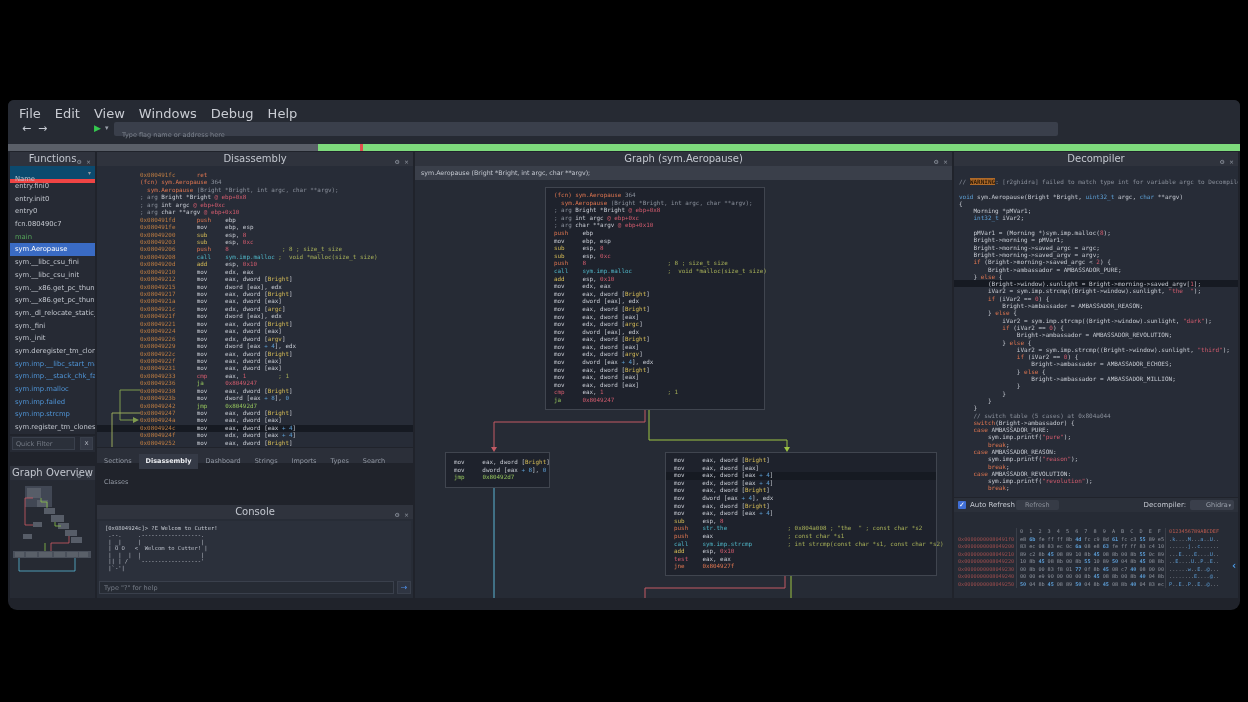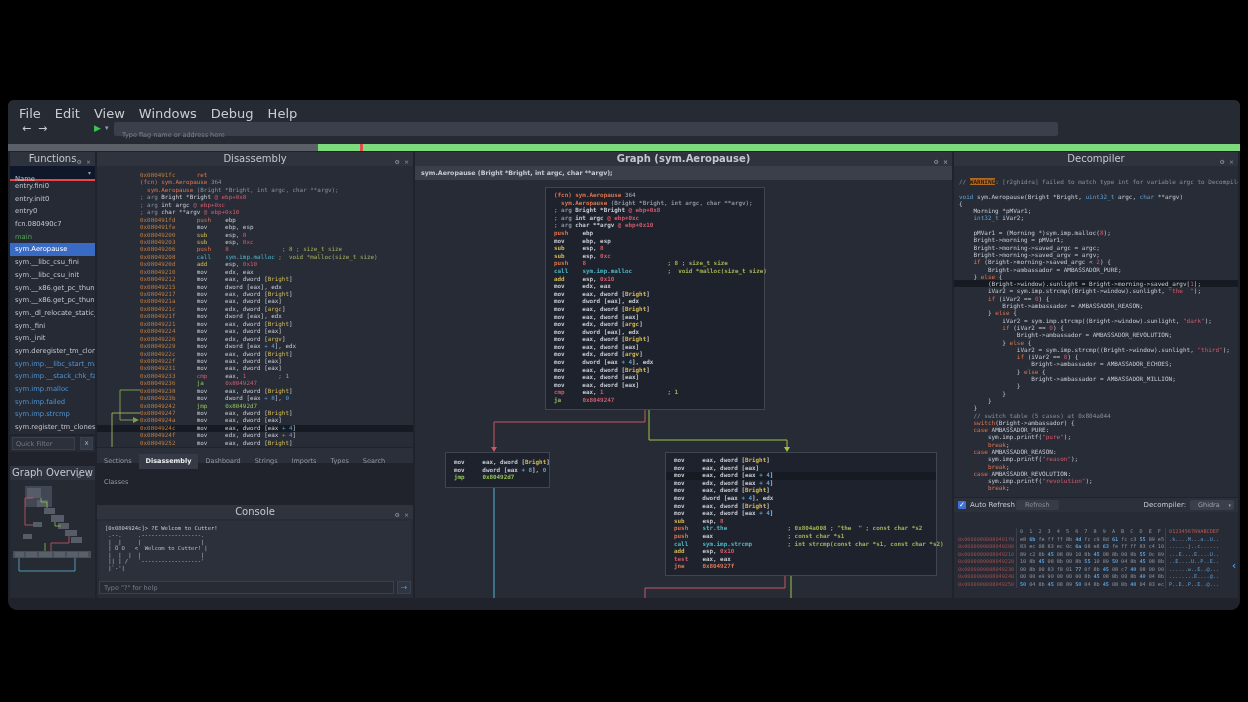--- a/index.html
+++ b/index.html
@@ -22,21 +22,21 @@
   .seek-green{position:absolute;left:310px;top:0;right:0;height:7px;background:#7edb7d;}
   .seek-tick{position:absolute;left:352px;top:0;width:3px;height:7px;background:#e04f4f;}
   
   .panel{position:absolute;background:#262b35;}
   .ptitle{position:absolute;left:0;top:0;right:0;height:14px;background:#2f333d;}
   .pt-label{display:block;text-align:center;font-size:10px;line-height:14px;color:#c3c7cf;}
   .pticons{position:absolute;right:4px;top:0;height:14px;line-height:14px;}
   .pticon{display:inline-block;font-size:6px;color:#9298a3;margin-left:4px;font-family:"DejaVu Sans",sans-serif;}
   
   .fn-panel{left:2px;top:52px;width:85px;height:282px;background:#262a34;}
-  .namerow{position:absolute;left:0;top:14px;right:0;height:13px;background:#0f172a;border-bottom:2px solid #ef4444;}
+  .namerow{position:absolute;left:0;top:14px;right:0;height:13px;background:#0c4a6e;border-bottom:4px solid #ef4444;}
   .namerow .nr-label{font-size:6.8px;line-height:13px;color:#c3c7cf;padding-left:5px;}
   .nr-caret{position:absolute;right:4px;top:0;font-size:6px;color:#9298a3;line-height:13px;}
   #fnlist{position:absolute;left:0;top:28px;right:0;bottom:0;overflow:hidden;}
   .fitem{height:12.7px;line-height:12.7px;font-size:6.8px;color:#c3c7cf;padding-left:5px;white-space:nowrap;}
   .fitem.fmain{color:#55a559;}
   .fitem.fimp{color:#4f94d6;}
   .fitem.fsel{background:#3a6bc4;color:#fff;}
   .qfrow{position:absolute;left:2px;top:336px;width:85px;height:16px;background:#262a34;}
   .qfrow input{position:absolute;left:2px;top:1px;width:63px;height:13px;background:#2b303a;border:1px solid #3a404c;
     box-sizing:border-box;font-size:6.5px;color:#c6cad2;padding-left:3px;outline:none;font-family:"DejaVu Sans",sans-serif;}
@@ -66,40 +66,40 @@
     font-family:"DejaVu Sans Mono",monospace;font-size:5.5px;color:#c3c8d0;padding:4px 0 0 6px;box-sizing:border-box;}
   .con-out pre{margin:1px 0 0 0;font-family:"DejaVu Sans Mono",monospace;font-size:5.5px;line-height:6.6px;color:#b9bec8;}
   .con-inrow{position:absolute;left:2px;bottom:3px;right:2px;height:14px;}
   .con-inrow input{position:absolute;left:0;top:0;right:16px;height:13px;width:295px;background:#262b34;
     border:1px solid #3a404c;box-sizing:border-box;font-size:6.5px;color:#c6cad2;padding-left:4px;outline:none;
     font-family:"DejaVu Sans",sans-serif;}
   .con-inrow input::placeholder{color:#767c87;}
   .con-send{position:absolute;right:0;top:0;width:14px;height:13px;background:#2f3542;border:1px solid #3a404c;
     box-sizing:border-box;color:#4f8fe8;font-size:8px;line-height:11px;text-align:center;}
   
-  .graph-panel{left:407px;top:52px;width:537px;height:446px;background:#7dd3fc;font-weight:bold;}
+  .graph-panel{left:407px;top:52px;width:537px;height:446px;background:#7dd3fc;}
   .sigbar{position:absolute;left:0;top:14px;right:0;height:14px;background:#3a3f4a;
     font-size:6.3px;line-height:14px;color:#c6cad2;padding-left:6px;box-sizing:border-box;}
   .gcanvas{position:absolute;left:0;top:28px;right:0;bottom:0;background:#262b35;overflow:hidden;}
   .gnode{position:absolute;background:#1e222c;border:1px solid #40454f;box-sizing:border-box;padding-top:4px;}
   .gnode .cl{height:7.6px;line-height:7.6px;font-size:5.9px;padding-left:8px;}
   #edges{position:absolute;left:0;top:0;}
   
   .dec-panel{left:946px;top:52px;width:284px;height:360px;background:#272c37;}
   .dec-code{position:absolute;left:0;top:14px;right:0;bottom:14px;overflow:hidden;padding-top:12px;}
   .dec-code .cl{height:7.3px;line-height:7.3px;font-size:6px;padding-left:5px;}
   .dec-bar{position:absolute;left:0;bottom:0;right:0;height:14px;background:#2b303a;border-top:1px solid #20232b;}
   .cb{position:absolute;left:4px;top:3px;width:8px;height:8px;background:#3f6ed5;border-radius:1px;
     color:#fff;font-size:7px;line-height:8px;text-align:center;}
   .ar-label{position:absolute;left:16px;top:0;font-size:7px;line-height:14px;color:#c6cad2;}
   .refresh-btn{position:absolute;left:62px;top:2px;height:10px;background:#363b46;border-radius:2px;
     font-size:6.5px;line-height:10px;color:#8a8f99;padding:0 9px;}
   .dec-label{position:absolute;right:52px;top:0;font-size:7px;line-height:14px;color:#c6cad2;}
   .dec-combo{position:absolute;right:4px;top:2px;width:44px;height:10px;background:#3a3f4b;border-radius:2px;
-    font-size:6.5px;line-height:10px;color:#9aa0ab;padding-left:8px;box-sizing:border-box;}
+    font-size:6.5px;line-height:10px;color:#9aa0ab;padding-left:16px;box-sizing:border-box;}
   .dec-combo .dc-caret{position:absolute;right:3px;top:0;font-size:5px;line-height:10px;color:#9aa0ab;}
   
   .hex-panel{left:946px;top:412px;width:284px;height:86px;background:#262b35;}
   .hexwrap{position:absolute;left:4px;top:16px;right:4px;bottom:2px;font-family:"DejaVu Sans Mono",monospace;font-size:5.2px;}
   .hrow{height:7.5px;line-height:7.5px;white-space:nowrap;display:flex;}
   .haddr{width:58px;color:#a04e4e;}
   .hbytes{width:150px;border-left:1px solid #3a3f49;border-right:1px solid #3a3f49;padding-left:3px;box-sizing:border-box;}
   .hb{display:inline-block;width:9.2px;color:#8d929c;}
   .hb.bl{color:#5b9bd3;font-weight:bold;}
   .hascii{padding-left:3px;color:#8d929c;}

